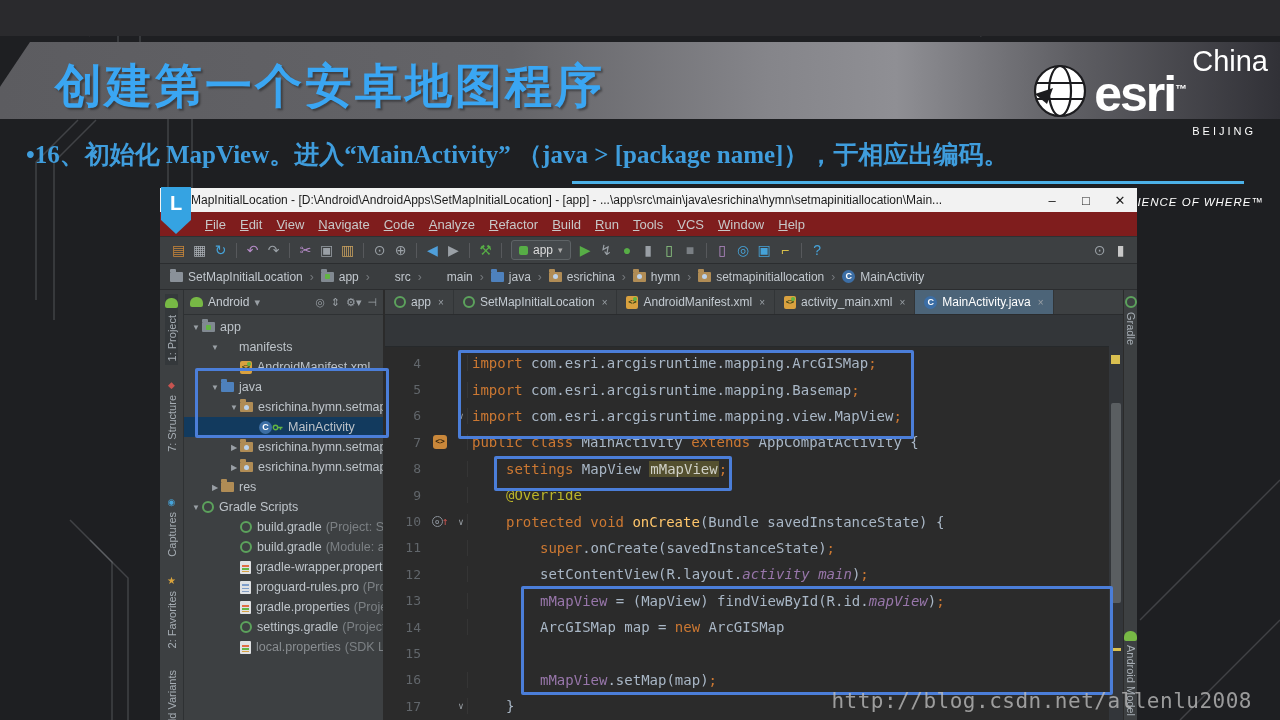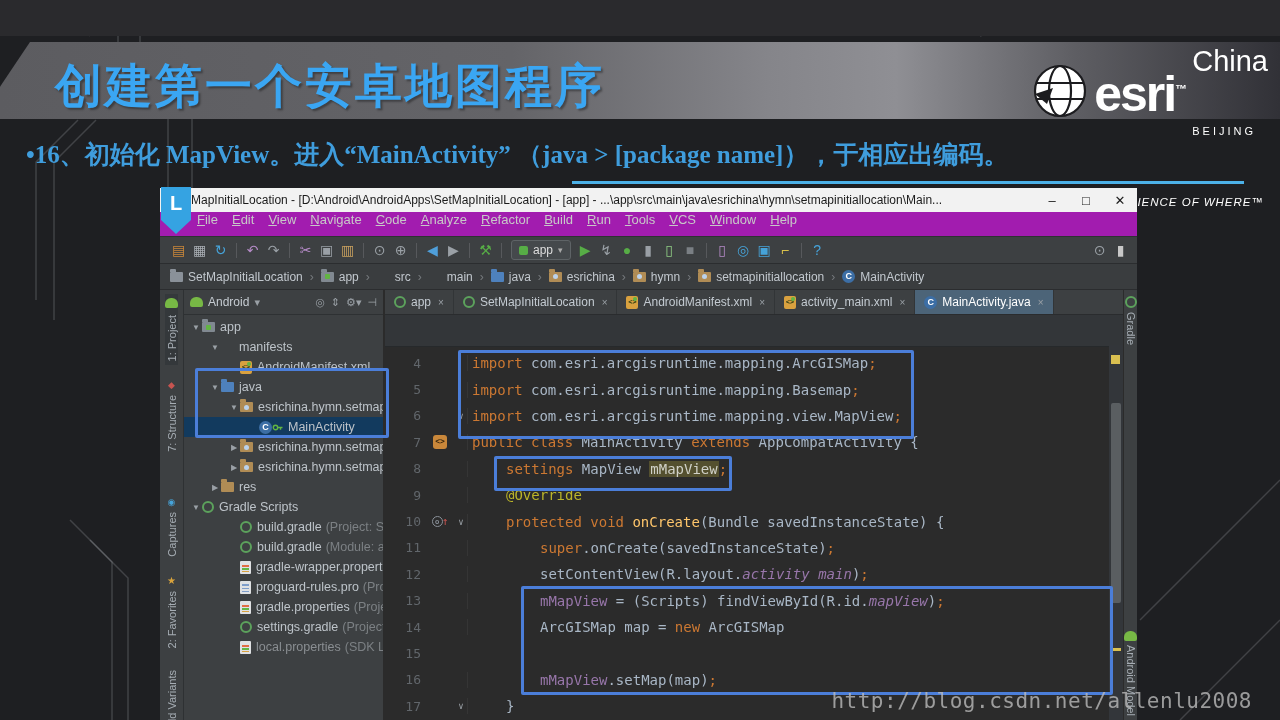--- a/index.html
+++ b/index.html
@@ -26,22 +26,22 @@
   .subtitle-line{position:absolute;left:572px;top:181px;width:672px;height:3px;background:#4cb1e8;z-index:2;}
 
   
   .ide{position:absolute;left:160px;top:188px;width:977px;height:532px;z-index:3;display:flex;
        flex-direction:column;background:#3d4042;font-size:12px;color:#c6c6c6;}
   .titlebar{height:24px;flex:none;background:#f2f2f2;color:#1b1b1b;display:flex;align-items:center;
     font-size:12px;padding-left:13px;white-space:nowrap;overflow:hidden;}
   .wtitle{flex:1;overflow:hidden;white-space:nowrap;}
   .wctl{display:flex;flex:none;margin-left:6px;}
   .wctl span{width:34px;text-align:center;font-size:13px;cursor:default;}
-  .menubar{height:24px;flex:none;background:#a21caf;display:flex;
-    border-bottom:1px solid #2f3133;padding-left:30px;}
+  .menubar{height:24px;flex:none;background:#7f1d1d;display:flex;align-items:center;
+    border-bottom:1px solid #2f3133;padding-left:38px;}
   .menubar span{padding:0 7px;font-size:13px;color:#c8c8c8;}
   .toolbar{height:26px;flex:none;background:#3d4042;display:flex;align-items:center;
     border-bottom:1px solid #2b2d2f;padding-left:8px;position:relative;}
   .tbi{width:21px;text-align:center;font-size:14px;line-height:22px;flex:none;cursor:default;}
   .tbsep{width:1px;height:15px;background:#57595c;margin:0 5px;flex:none;}
   .runcfg{display:inline-flex;align-items:center;gap:5px;height:18px;background:#45494c;
     border:1px solid #5e6366;border-radius:3px;padding:0 7px;margin:0 4px;}
   .runcfg .dev{width:9px;height:9px;background:#57ad46;border-radius:2px;}
   .runcfg .lbl{font-size:12px;color:#ddd;}
   .runcfg .car{font-size:9px;color:#aaa;}
@@ -540,21 +540,21 @@
             <div class="cl">
               <span class="num">12</span>
               <span class="gm"></span>
               <span class="fold"></span>
               <span class="tx"><span class="indsp" style="width: 68px; display: inline-block;"></span><span>setContentView(R.layout.</span><span class="si">activity_main</span><span>)</span><span class="sk">;</span></span>
             </div>
             <div class="cl">
               <span class="num">13</span>
               <span class="gm"></span>
               <span class="fold"></span>
-              <span class="tx"><span class="indsp" style="width: 68px; display: inline-block;"></span><span class="sf">mMapView</span><span> = (Scripts) findViewById(R.id.</span><span class="si">mapView</span><span>)</span><span class="sk">;</span></span>
+              <span class="tx"><span class="indsp" style="width: 68px; display: inline-block;"></span><span class="sf">mMapView</span><span> = (MapView) findViewById(R.id.</span><span class="si">mapView</span><span>)</span><span class="sk">;</span></span>
             </div>
             <div class="cl">
               <span class="num">14</span>
               <span class="gm"></span>
               <span class="fold"></span>
               <span class="tx"><span class="indsp" style="width: 68px; display: inline-block;"></span><span>ArcGISMap map = </span><span class="sk">new</span><span> ArcGISMap</span></span>
             </div>
             <div class="cl">
               <span class="num">15</span>
               <span class="gm"></span>

